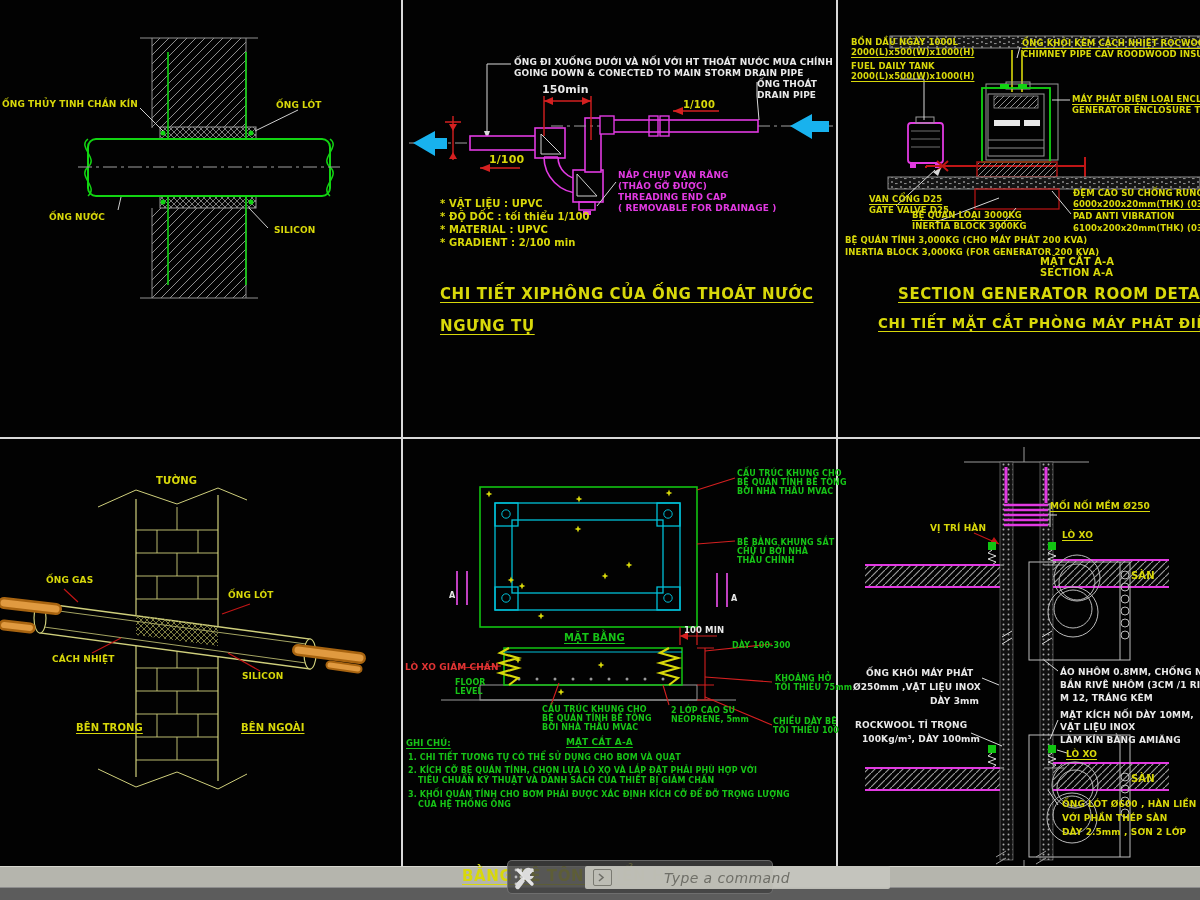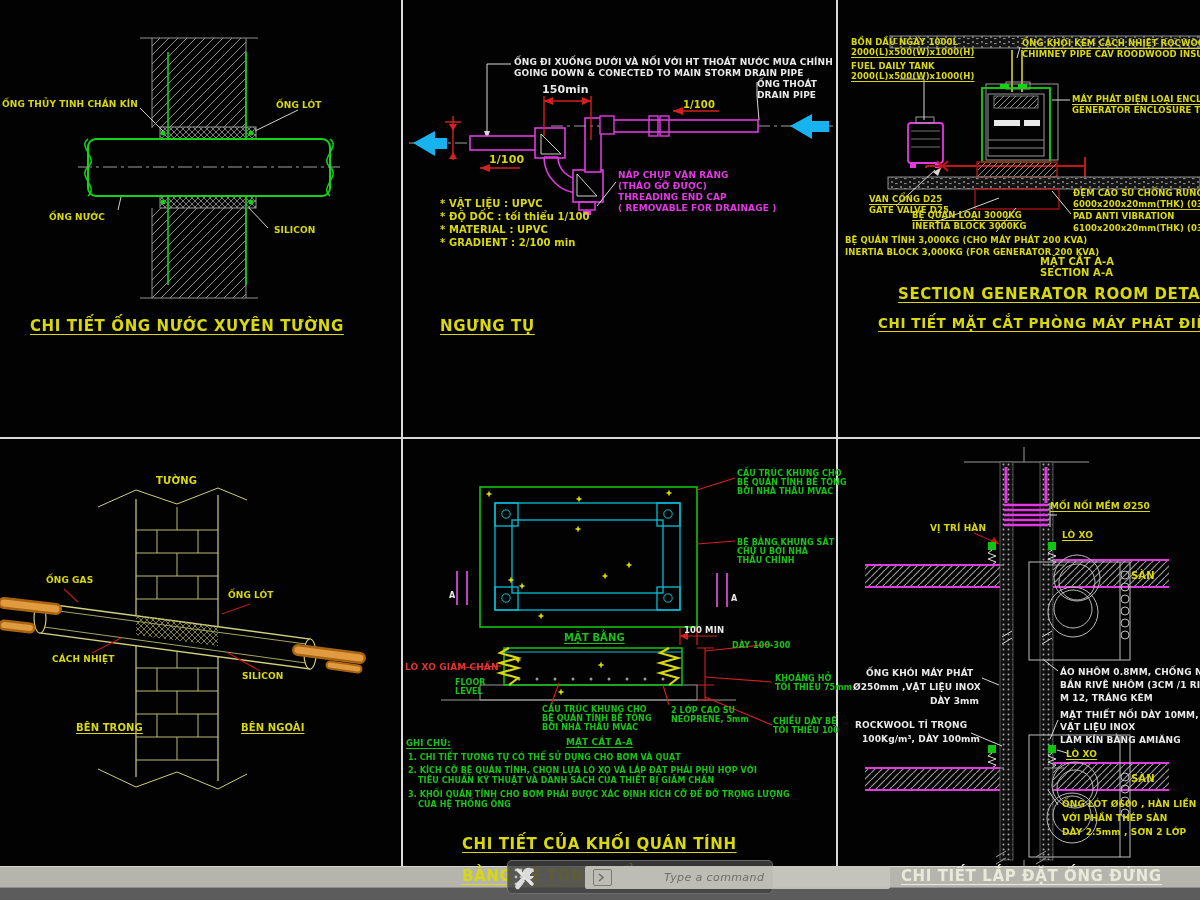--- a/index.html
+++ b/index.html
@@ -16,21 +16,21 @@
   .divider{position:absolute;background:#d9d9d9;z-index:1}
   .band{position:absolute;left:0;top:866px;width:1200px;height:21px;background:#b5b5ad;z-index:4;border-top:1px solid #d6d6ce}
   .band2{position:absolute;left:0;top:887px;width:1200px;height:13px;background:#5c5c5c;z-index:4;border-top:1px solid #8d8d8d}
   .ob{z-index:5}
   .tg{color:#eaeadb}
   #cmdbar{position:absolute;left:507px;top:860px;width:266px;height:34px;z-index:6;
           background:rgba(66,66,66,.82);border-radius:5px;border:1px solid rgba(150,150,150,.5);
           display:flex;align-items:center;padding-left:4px;box-sizing:border-box}
   #cmdinput{position:absolute;left:585px;top:866px;width:305px;height:23px;z-index:7;
             background:rgba(198,198,190,.92);display:flex;align-items:center;border-radius:2px}
-  #cmdinput .ph{font-style:italic;font-size:11px;color:#6f6f68;margin-left:52px;letter-spacing:.4px}
+  #cmdinput .ph{font-style:italic;font-size:14px;color:#6f6f68;margin-left:52px;letter-spacing:.4px}
   .promptbox{width:17px;height:15px;border:1px solid #7a7a72;border-radius:2px;margin-left:8px;
              display:flex;align-items:center;justify-content:center}
 </style>
 </head>
 <body>
 
 <div id="stage">
 
   <div class="divider" style="left:401px;top:0;width:2px;height:866px"></div>
   <div class="divider" style="left:836px;top:0;width:2px;height:866px"></div>
@@ -288,37 +288,37 @@
         <circle cx="289" cy="376" r="4"></circle>
       </g>
     <path d="M160,420 l10,-6 M160,427 l10,-6 M200,420 l10,-6 M200,427 l10,-6 M188,423 V438" stroke="#9a9a9a" stroke-width="1"></path>
     <path d="M146,241 L163,248 M222,234 L208,223 M222,283 L214,302 M231,316 L221,313 M222,368 L212,353 M135,296 L166,309" stroke="#d8d8d8" stroke-width="1" fill="none"></path>
   </svg>
 
   <b class="lb y" style="left:2px;top:99px">ỐNG THỦY TINH CHẮN KÍN</b>
   <b class="lb y" style="left:276px;top:100px">ỐNG LÓT</b>
   <b class="lb y" style="left:49px;top:212px">ỐNG NƯỚC</b>
   <b class="lb y" style="left:274px;top:225px">SILICON</b>
-  <b class="lb y ttl" style="left:30px;top:318px">CHI TIẾT ỐNG NƯỚC XUYÊN TƯỜNG</b>
 
   <b class="lb w" style="left:514px;top:57px">ỐNG ĐI XUỐNG DƯỚI VÀ NỐI VỚI HT THOÁT NƯỚC MƯA CHÍNH</b>
   <b class="lb w" style="left:514px;top:68px">GOING DOWN &amp; CONECTED TO MAIN STORM DRAIN PIPE</b>
   <b class="lb w" style="left:757px;top:79px">ỐNG THOÁT</b>
   <b class="lb w" style="left:757px;top:90px">DRAIN PIPE</b>
   <b class="lb w s11" style="left:542px;top:84px">150min</b>
   <b class="lb y s10" style="left:683px;top:99px">1/100</b>
   <b class="lb y s11" style="left:489px;top:154px">1/100</b>
   <b class="lb m" style="left:618px;top:170px">NẮP CHỤP VẶN RĂNG</b>
   <b class="lb m" style="left:618px;top:181px">(THÁO GỠ ĐƯỢC)</b>
   <b class="lb m" style="left:618px;top:192px">THREADING END CAP</b>
   <b class="lb m" style="left:618px;top:203px">( REMOVABLE FOR DRAINAGE )</b>
   <b class="lb y s10" style="left:440px;top:198px">* VẬT LIỆU : UPVC</b>
   <b class="lb y s10" style="left:440px;top:211px">* ĐỘ DỐC : tối thiểu 1/100</b>
   <b class="lb y s10" style="left:440px;top:224px">* MATERIAL : UPVC</b>
   <b class="lb y s10" style="left:440px;top:237px">* GRADIENT : 2/100 min</b>
+  <b class="lb y ttl" style="left:440px;top:286px">CHI TIẾT XIPHÔNG CỦA ỐNG THOÁT NƯỚC</b>
   <b class="lb y ttl" style="left:440px;top:318px">NGƯNG TỤ</b>
 
   <b class="lb y s85" style="left:851px;top:38px">BỒN DẦU NGÀY 1000L</b>
   <b class="lb y s85 u" style="left:851px;top:48px">2000(L)x500(W)x1000(H)</b>
   <b class="lb y s85" style="left:851px;top:62px">FUEL DAILY TANK</b>
   <b class="lb y s85 u" style="left:851px;top:72px">2000(L)x500(W)x1000(H)</b>
   <b class="lb y s85 u" style="left:1022px;top:39px">ỐNG KHÓI KÈM CÁCH NHIỆT ROCWOOD D</b>
   <b class="lb y s85" style="left:1022px;top:50px">CHIMNEY PIPE CAV ROODWOOD INSULATO</b>
   <b class="lb y s85 u" style="left:1072px;top:95px">MÁY PHÁT ĐIỆN LOẠI ENCLOS</b>
   <b class="lb y s85" style="left:1072px;top:106px">GENERATOR ENCLOSURE TYP</b>
@@ -368,44 +368,42 @@
   <b class="lb g s8" style="left:775px;top:683px">TỐI THIỂU 75mm</b>
   <b class="lb g s8" style="left:773px;top:717px">CHIỀU DÀY BỆ</b>
   <b class="lb g s8" style="left:773px;top:726px">TỐI THIỂU 100</b>
   <b class="lb g u" style="left:566px;top:737px">MẶT CẮT A-A</b>
   <b class="lb g s85 u" style="left:406px;top:739px">GHI CHÚ:</b>
   <b class="lb g s8" style="left:408px;top:753px">1. CHI TIẾT TƯƠNG TỰ CÓ THỂ SỬ DỤNG CHO BƠM VÀ QUẠT</b>
   <b class="lb g s8" style="left:408px;top:766px">2. KÍCH CỠ BỆ QUÁN TÍNH, CHỌN LỰA LÒ XO VÀ LẮP ĐẶT PHẢI PHÙ HỢP VỚI</b>
   <b class="lb g s8" style="left:418px;top:776px">TIÊU CHUẨN KỸ THUẬT VÀ DANH SÁCH CỦA THIẾT BỊ GIẢM CHẤN</b>
   <b class="lb g s8" style="left:408px;top:790px">3. KHỐI QUÁN TÍNH CHO BƠM PHẢI ĐƯỢC XÁC ĐỊNH KÍCH CỠ ĐỂ ĐỠ TRỌNG LƯỢNG</b>
   <b class="lb g s8" style="left:418px;top:800px">CỦA HỆ THỐNG  ỐNG</b>
-  <b class="lb y ttl" style="left:462px;top:836px">CHI TIẾT CỦA KHỐI QUÁN TÍNH</b>
   <b class="lb y ttl ob" style="left:462px;top:868px">BẰNG BÊ TÔNG ĐIỂN HÌNH</b>
 
   <b class="lb y u" style="left:1050px;top:501px">MỐI NỐI MỀM Ø250</b>
   <b class="lb y" style="left:930px;top:523px">VỊ TRÍ HÀN</b>
   <b class="lb y u" style="left:1062px;top:530px">LÒ XO</b>
   <b class="lb y s10" style="left:1131px;top:570px">SÀN</b>
   <b class="lb w" style="left:866px;top:668px">ỐNG KHÓI MÁY PHÁT</b>
   <b class="lb w" style="left:853px;top:682px">Ø250mm ,VẬT LIỆU INOX</b>
   <b class="lb w" style="left:930px;top:696px">DÀY 3mm</b>
   <b class="lb w" style="left:855px;top:720px">ROCKWOOL TỈ TRỌNG</b>
   <b class="lb w" style="left:862px;top:734px">100Kg/m³, DÀY 100mm</b>
   <b class="lb w" style="left:1060px;top:667px">ÁO NHÔM 0.8MM, CHỐNG N</b>
   <b class="lb w" style="left:1060px;top:680px">BẮN RIVÊ NHÔM (3CM /1 RI</b>
   <b class="lb w" style="left:1060px;top:693px">M 12, TRÁNG KẼM</b>
-  <b class="lb w" style="left:1060px;top:710px">MẶT THIẾT NỐI DÀY 10MM,</b>
+  <b class="lb w" style="left:1060px;top:710px">MẶT KÍCH NỐI DÀY 10MM,</b>
   <b class="lb w" style="left:1060px;top:722px">VẬT LIỆU INOX</b>
   <b class="lb w" style="left:1060px;top:735px">LÀM KÍN BẰNG AMIĂNG</b>
   <b class="lb y u" style="left:1066px;top:749px">LÒ XO</b>
   <b class="lb y s10" style="left:1131px;top:773px">SÀN</b>
   <b class="lb y" style="left:1062px;top:799px">ỐNG LÓT Ø600 , HÀN LIỀN</b>
   <b class="lb y" style="left:1062px;top:813px">VỚI PHẦN THÉP SÀN</b>
   <b class="lb y" style="left:1062px;top:827px">DÀY 2.5mm , SƠN 2 LỚP</b>
-  <b class="lb ttl tg ob" style="left:901px;top:868px">CHI TIẾT LẮP ĐẶT ỐNG ĐỨNG</b>
 
   <div class="band"></div>
   <div class="band2"></div>
 
   <div id="cmdbar">
     <svg width="14" height="24" viewBox="0 0 14 24">
       <g fill="#bdbdbd">
           <circle cx="4" cy="5" r="1.4"></circle>
           <circle cx="9" cy="5" r="1.4"></circle>
           <circle cx="4" cy="12" r="1.4"></circle>

